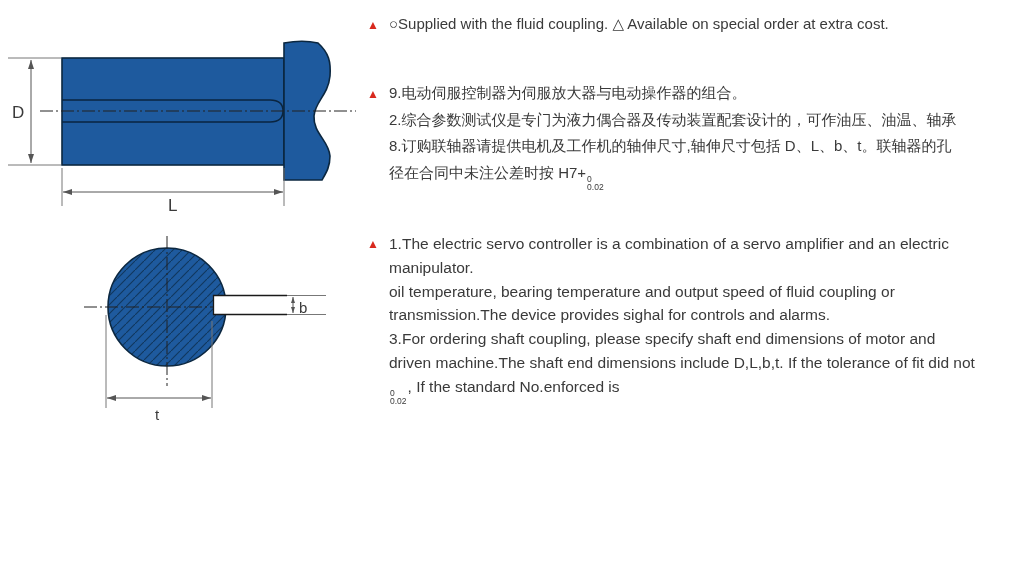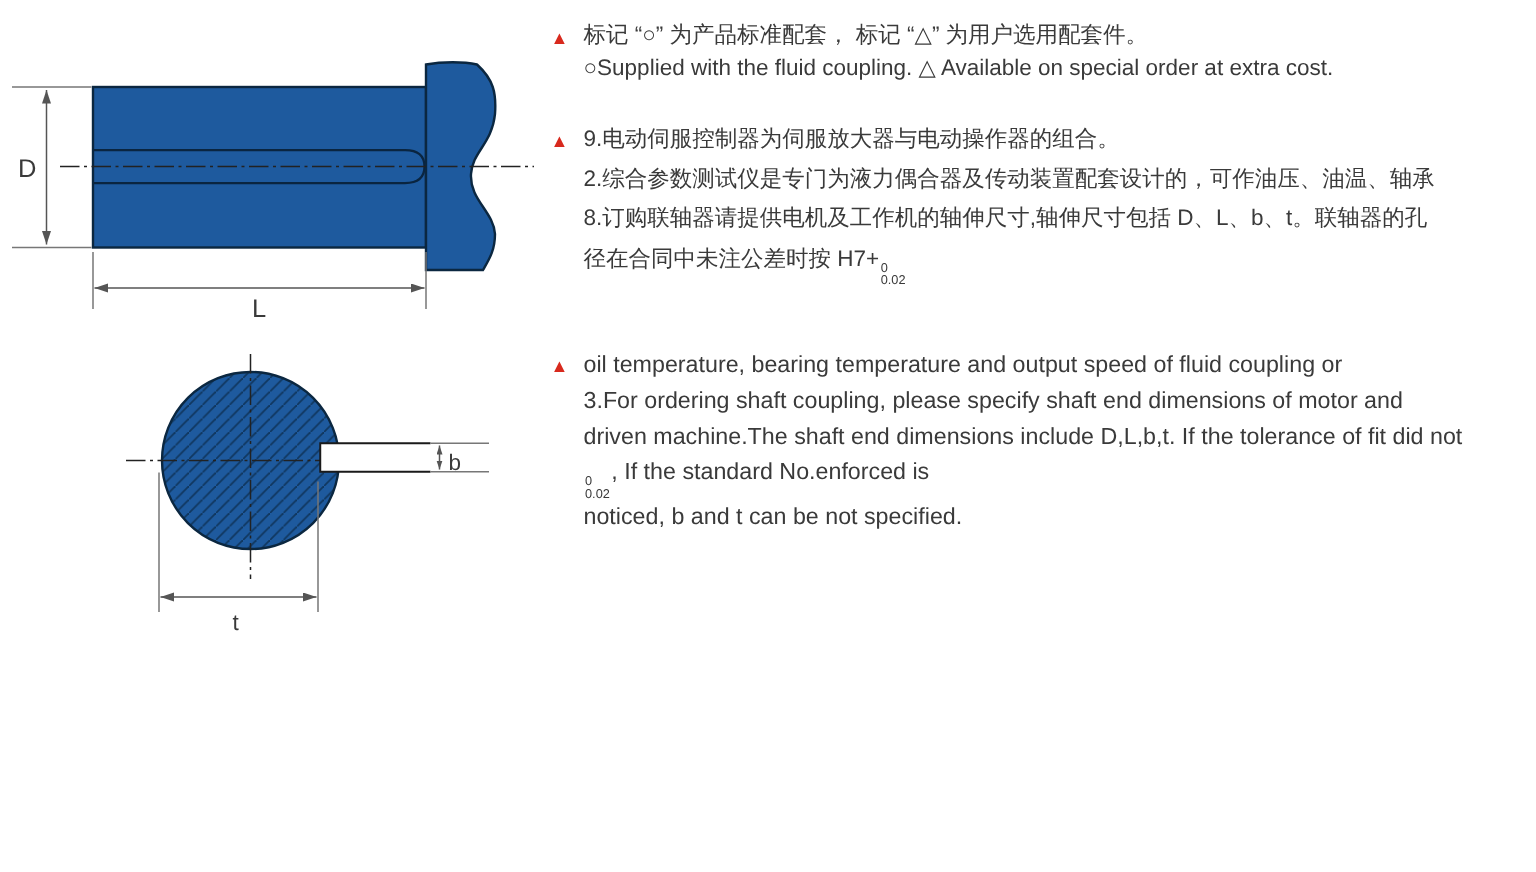--- a/index.html
+++ b/index.html
@@ -72,21 +72,20 @@
       <line x1="107" y1="398" x2="211" y2="398" stroke="#555" stroke-width="1" marker-start="url(#arr)" marker-end="url(#arr)"></line>
       <text x="155" y="420" font-size="15">t</text>
     </g>
   </svg>
 
   <div class="notes">
 
     <div class="block blk1">
       <div class="line">
         <span class="tri">▲</span>
-        <span>标记 “○” 为产品标准配套， 标记 “△” 为用户选用配套件。</span>
       </div>
       <div class="line">
         <span>○Supplied with the fluid coupling.</span>
         <span class="gap">△ Available on special order at extra cost.</span>
       </div>
     </div>
 
     <div class="block blk2">
       <div class="line">
         <span class="tri">▲</span>
@@ -102,35 +101,39 @@
         <span>径在合同中未注公差时按 H7+</span><span class="tolstack">
             <span>0</span>
             <span>0.02</span>
           </span>
       </div>
     </div>
 
     <div class="block blk3">
       <div class="line">
         <span class="tri">▲</span>
+        <span>1.The electric servo controller is a combination of a servo amplifier and an electric</span>
+      </div>
+      <div class="line">
+        <span>manipulator.</span>
       </div>
       <div class="line">
         <span>oil temperature, bearing temperature and output speed of fluid coupling or</span>
+      </div>
+      <div class="line">
+        <span>transmission.The device provides sighal for controls and alarms.</span>
       </div>
       <div class="line">
         <span>3.For ordering shaft coupling, please specify shaft end dimensions of motor and</span>
       </div>
       <div class="line">
         <span>driven machine.The shaft end dimensions include D,L,b,t. If the tolerance of fit did not</span>
       </div>
       <div class="line">
         <span class="tolstack">
             <span>0</span>
             <span>0.02</span>
           </span><span>, If the standard No.enforced is</span>
       </div>
-      <div class="line">
-        <span>noticed, b and t can be not specified.</span>
-      </div>
     </div>
 
   </div>
 </div>
 
 </body></html>

